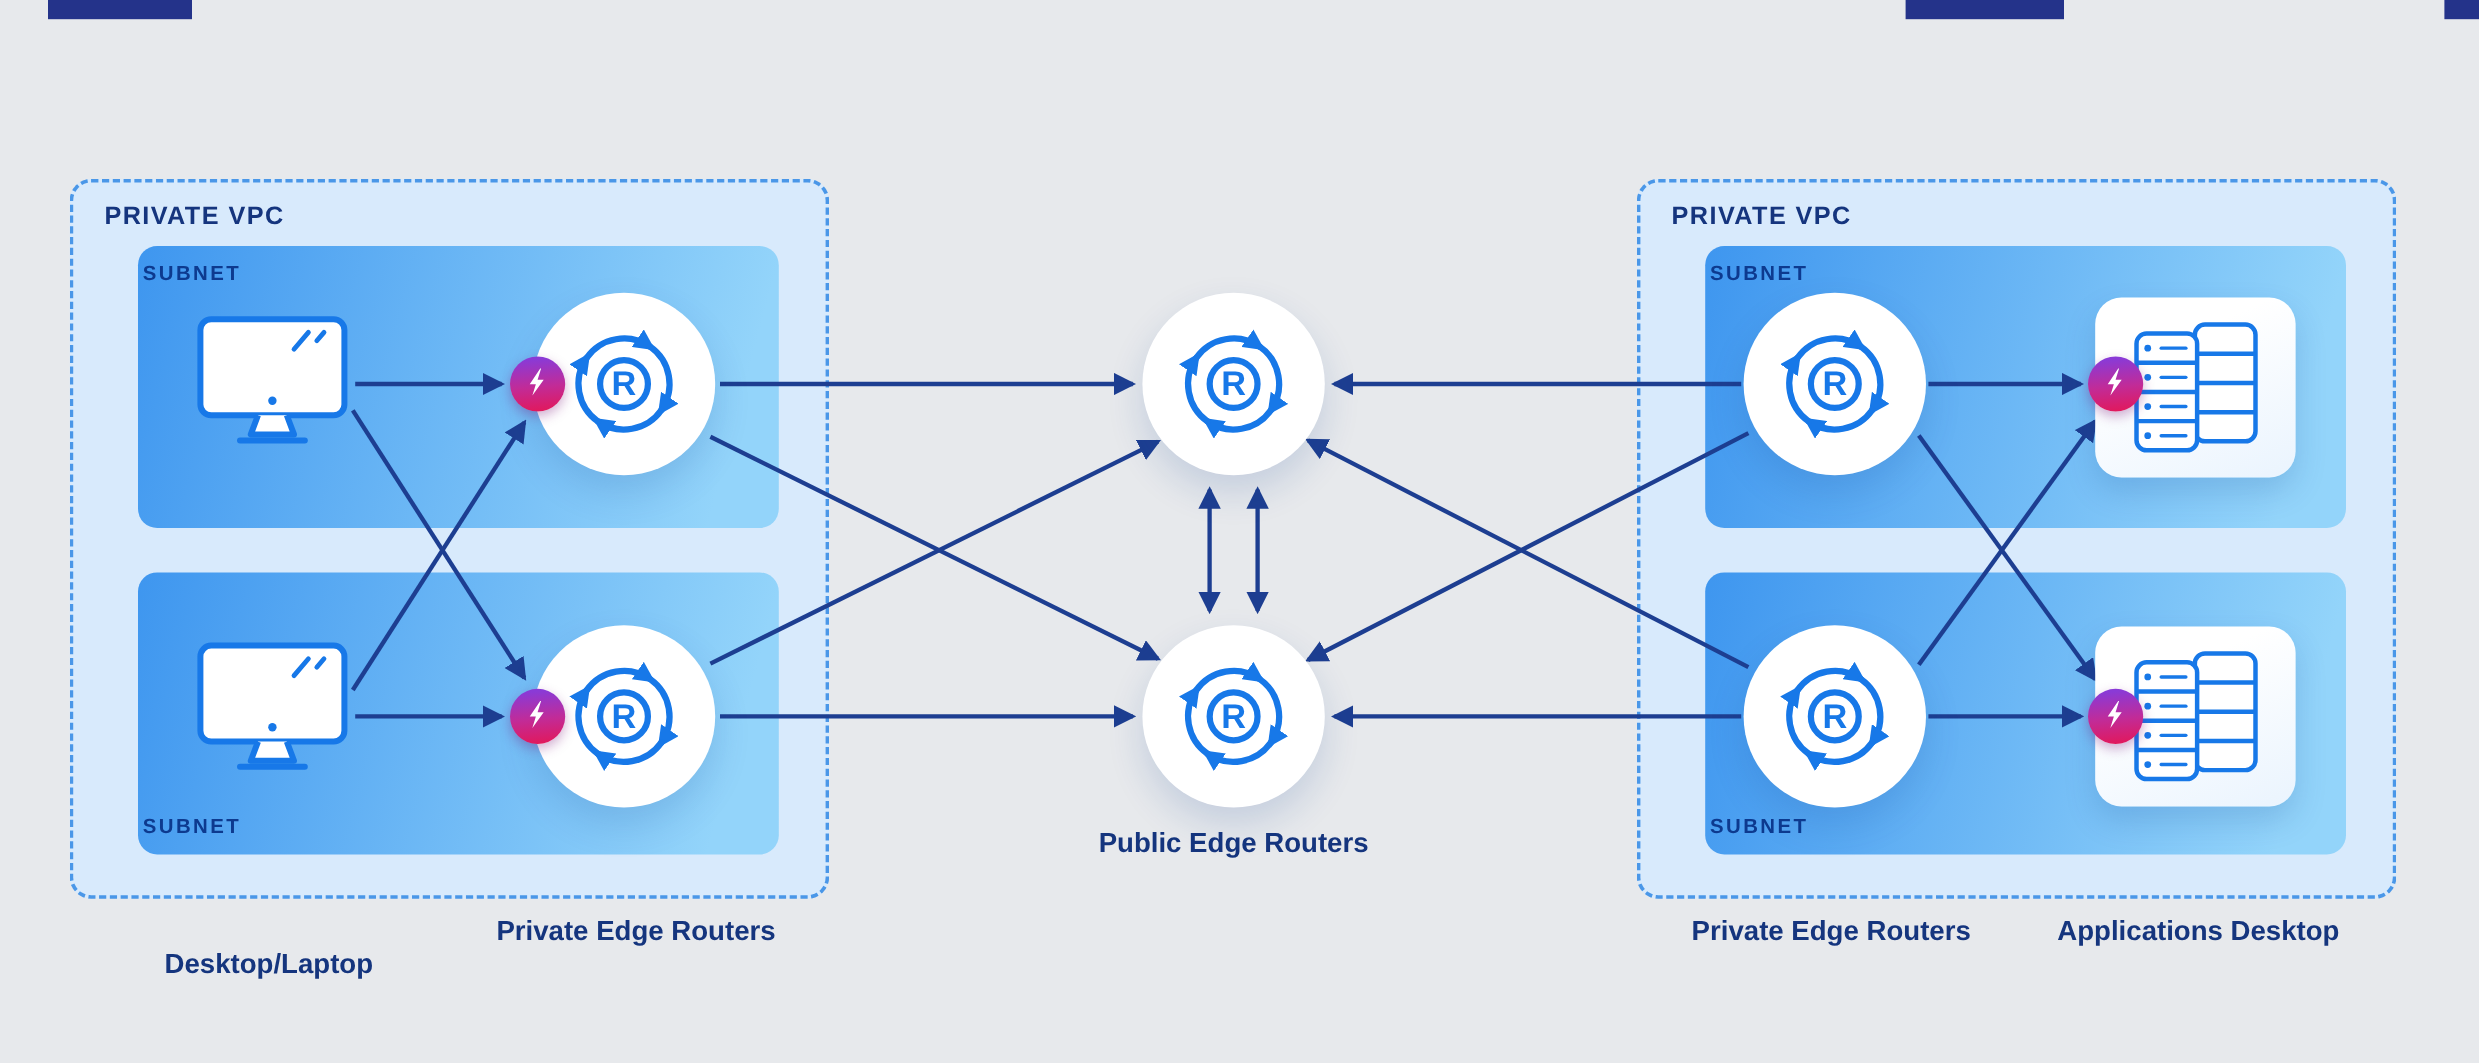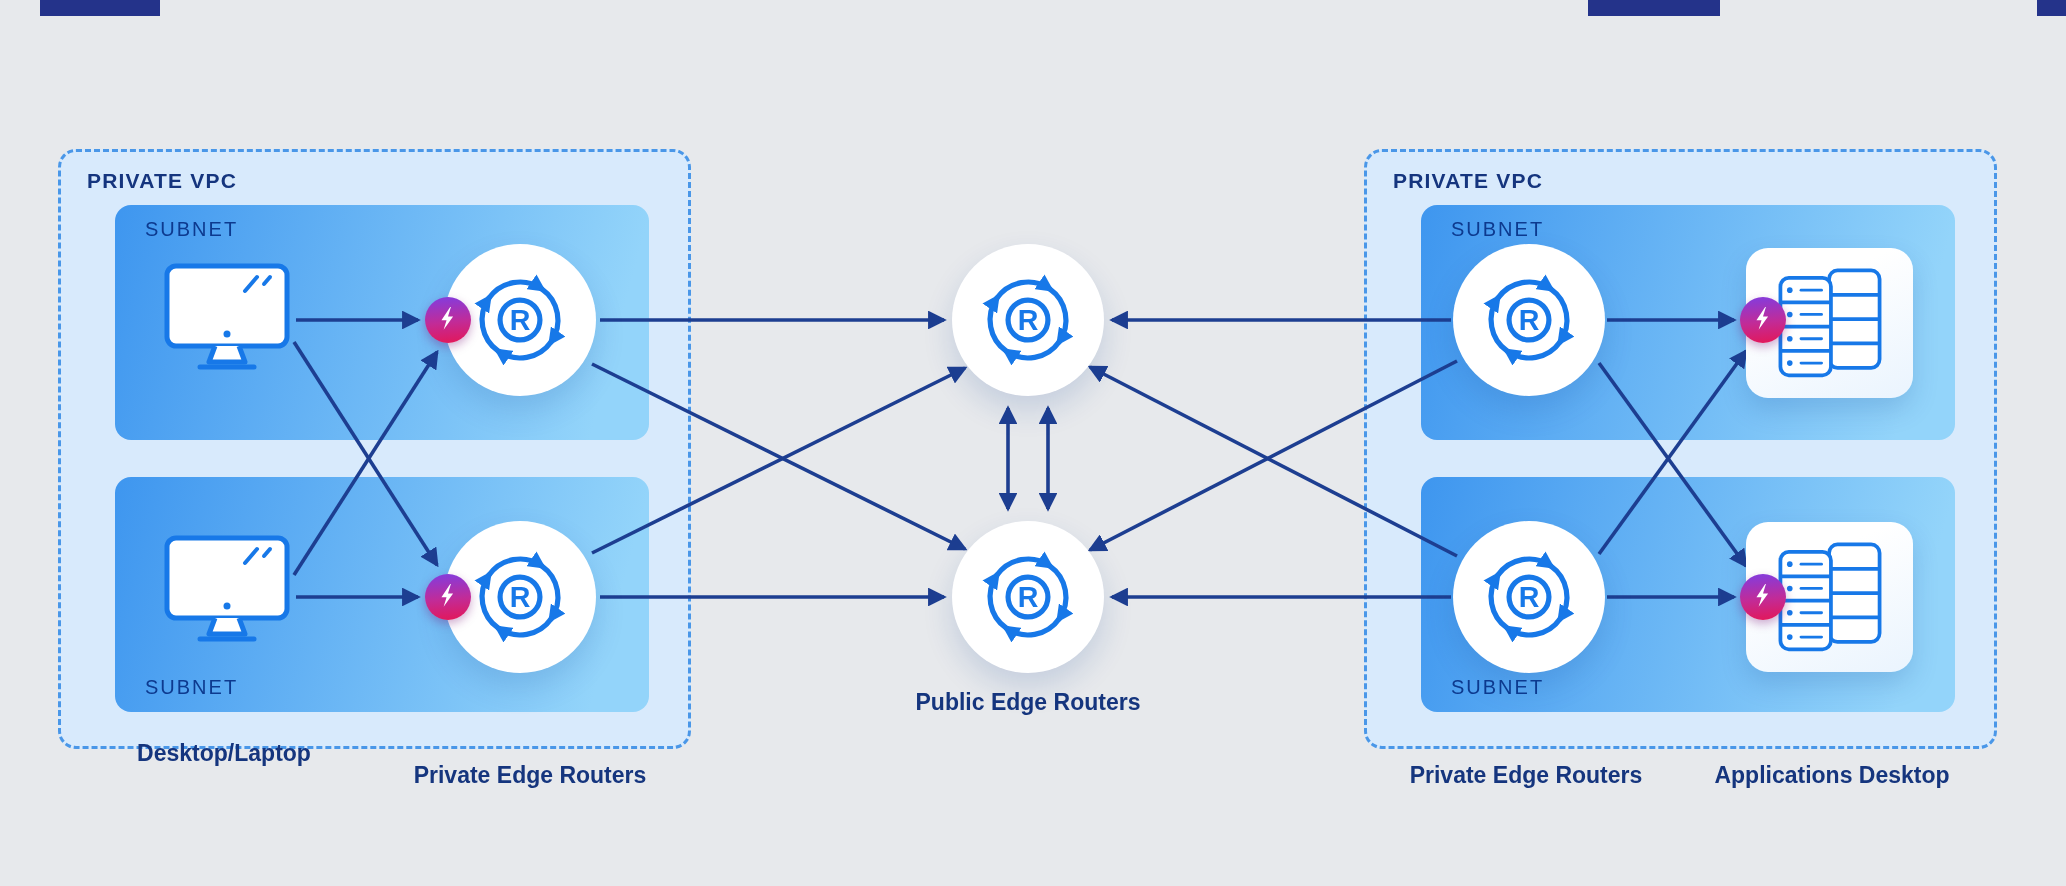--- a/index.html
+++ b/index.html
@@ -30,22 +30,22 @@
     color: var(--label-navy, #15357e);
   }
   .subnet {
     position: absolute; left: 54px; width: 534px; height: 235px;
     border-radius: 16px;
     background: linear-gradient(105deg, var(--subnet-grad-a, #3e96ef) 0%, var(--subnet-grad-b, #93d4fa) 90%);
   }
   .subnet-top { top: 53px; }
   .subnet-bottom { top: 325px; }
   .subnet-label {
-    position: absolute; left: 30px;
-    font-weight: normal; font-size: 20px; letter-spacing: 2px;
+    position: absolute; left: 4px;
+    font-weight: bold; font-size: 17px; letter-spacing: 2px;
     color: #0d3a8f;
   }
   .pos-top { top: 13px; }
   .pos-bottom { bottom: 13px; }
 
   .monitor { position: absolute; left: 45px; top: 55px; width: 134px; height: 120px; }
   .monitor svg { width: 100%; height: 100%; }
 
   .arrows { position: absolute; left: 0; top: 0; z-index: 3; pointer-events: none; }
   .arrowline { stroke: var(--arrow-navy, #1d3e91); }
@@ -314,19 +314,19 @@
     <span><svg viewBox="0 0 44 44">
           <path d="M25 7 L13 25 h7 l-4 13 L29 20 h-7 l4 -13 z" fill="#ffffff"></path>
         </svg></span>
   </div>
   <div class="badge" style="left:1740px;top:574px">
     <span><svg viewBox="0 0 44 44">
           <path d="M25 7 L13 25 h7 l-4 13 L29 20 h-7 l4 -13 z" fill="#ffffff"></path>
         </svg></span>
   </div>
 
-  <div class="caption" style="left:224px;top:740px">Desktop/Laptop</div>
+  <div class="caption" style="left:224px;top:790px">Desktop/Laptop</div>
   <div class="caption" style="left:530px;top:762px">Private Edge Routers</div>
   <div class="caption" style="left:1028px;top:689px">Public Edge Routers</div>
   <div class="caption" style="left:1526px;top:762px">Private Edge Routers</div>
   <div class="caption" style="left:1832px;top:762px">Applications Desktop</div>
 
 </div>
 
 </body></html>

